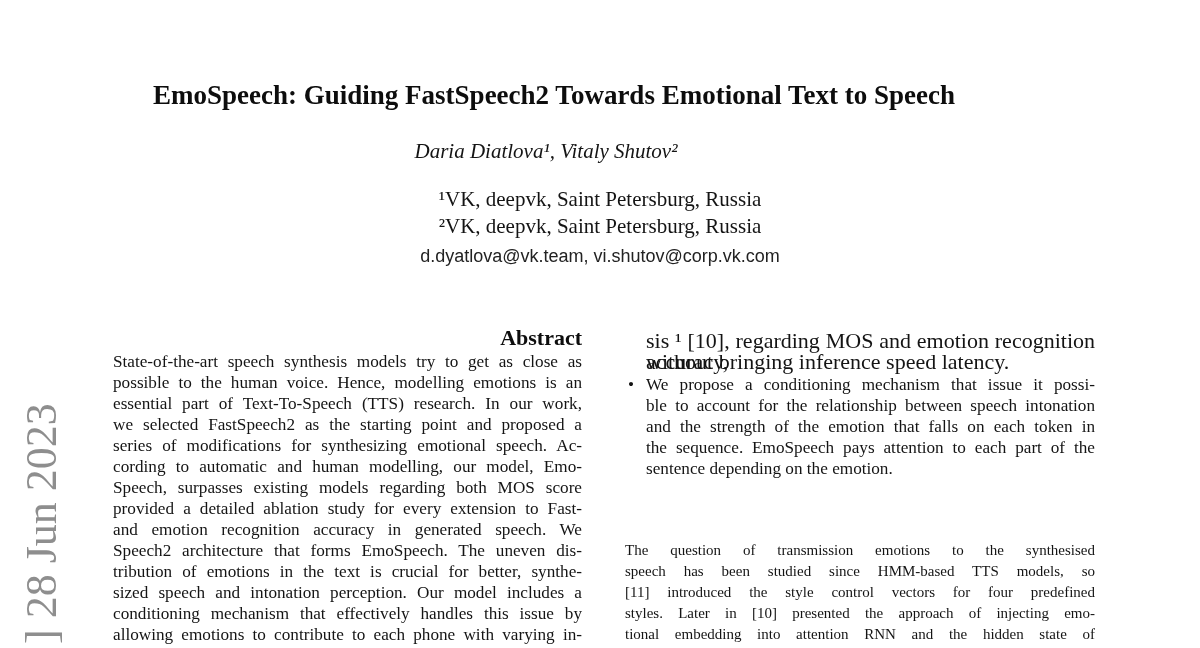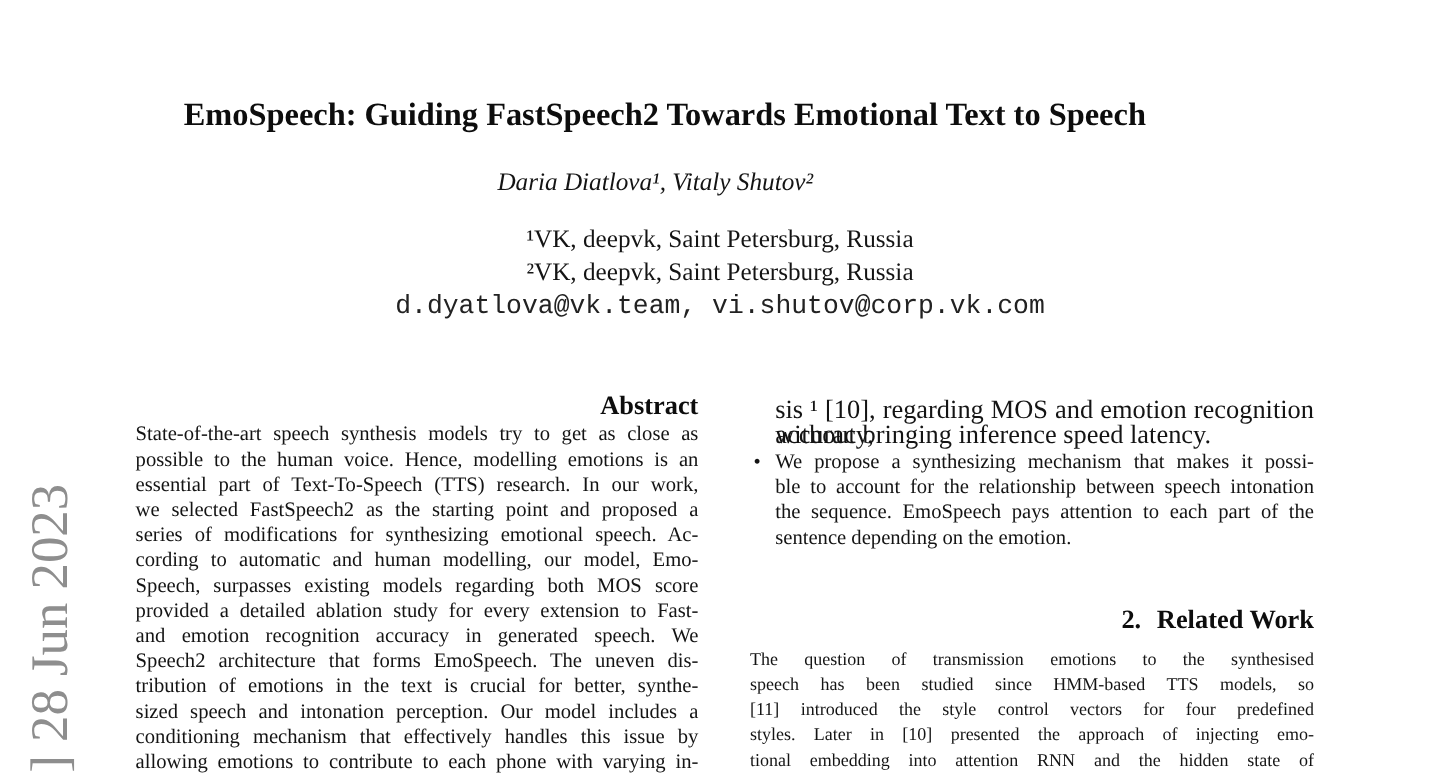--- a/index.html
+++ b/index.html
@@ -28,22 +28,22 @@
     position: absolute; top: 137px; left: 0; width: 1092px;
     text-align: center; font-size: 21px; font-style: italic; line-height: 28px;
   }
   .affiliations {
     position: absolute; top: 186px; left: 0; width: 1200px;
     font-size: 21px;
   }
   .email-line {
     position: absolute; top: 246px; left: 0; width: 1200px;
     text-align: center;
-    font-family: Liberation Mono, monospace;
-    font-size: 22px; line-height: 20px; color: #222222;
+    font-family: Liberation Sans, sans-serif;
+    font-size: 18px; line-height: 20px; color: #222222;
   }
 
   .sec-heading {
     position: absolute; text-align: right;
     font-size: 22px; font-weight: bold; line-height: 24px; color: #0d0d0d;
     white-space: pre;
   }
   .abstract-heading { top: 326px; left: 113px; width: 469px; }
   .related-heading  { top: 504px; left: 625px; width: 470px; }
   .sec-num { margin-right: 13px; }
@@ -115,27 +115,27 @@
     </div>
 
   <div class="cont-block lines-justify natural-last">
       <div class="tline">sis ¹ [10], regarding MOS and emotion recognition accuracy,</div>
       <div class="tline">without bringing inference speed latency.</div>
     </div>
 
   <span class="bullet-marker">•</span>
 
   <div class="bullet-block lines-justify natural-last">
-      <div class="tline">We propose a synthesizing mechanism that makes it possi-</div>
+      <div class="tline">We propose a conditioning mechanism that issue it possi-</div>
       <div class="tline">ble to account for the relationship between speech intonation</div>
+      <div class="tline">and the strength of the emotion that falls on each token in</div>
       <div class="tline">the sequence. EmoSpeech pays attention to each part of the</div>
       <div class="tline">sentence depending on the emotion.</div>
     </div>
 
-  <div class="sec-heading related-heading"><span class="sec-num">2.</span><span>Related Work</span></div>
 
   <div class="related-body lines-justify">
       <div class="tline">The question of transmission emotions to the synthesised</div>
       <div class="tline">speech has been studied since HMM-based TTS models, so</div>
       <div class="tline">[11] introduced the style control vectors for four predefined</div>
       <div class="tline">styles. Later in [10] presented the approach of injecting emo-</div>
       <div class="tline">tional embedding into attention RNN and the hidden state of</div>
     </div>
 
 </div>

